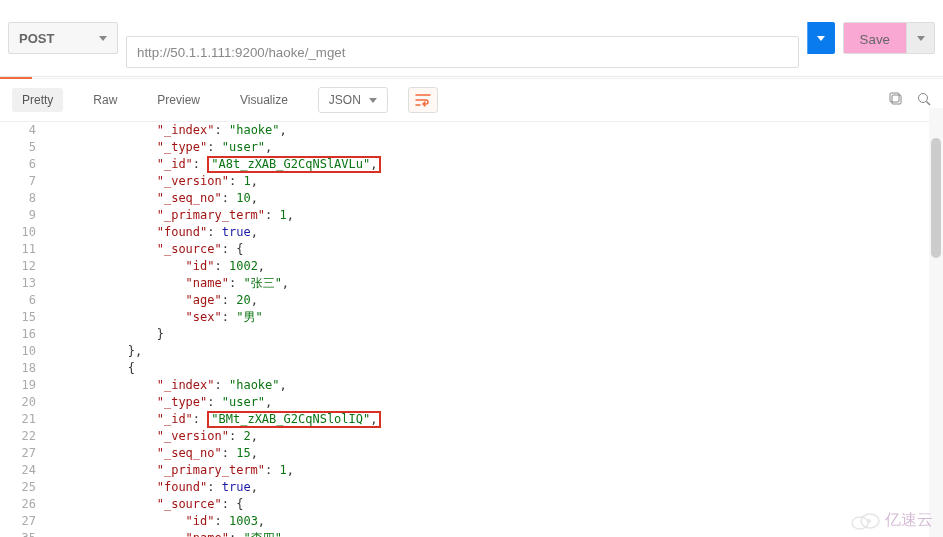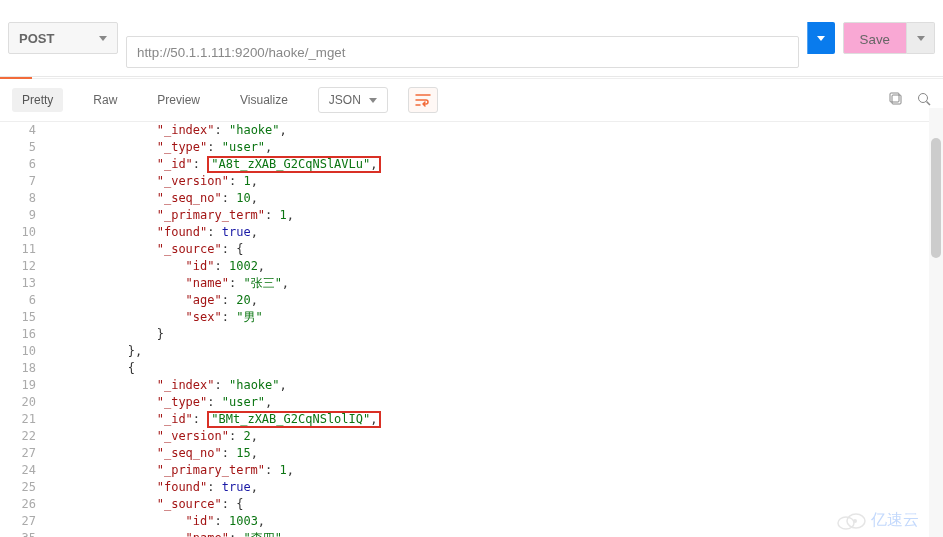--- a/index.html
+++ b/index.html
@@ -37,21 +37,21 @@
     .k { color: #a31515; }
     .s { color: #0b7512; }
     .n { color: #0b7512; }
     .p { color: #333; }
     .b { color: #1a1aa6; }
     .hl { border: 2px solid #d93025; padding: 0px 2px; display: inline-block; line-height: 13px; }
     
     .scrollbar-v { position: absolute; right: 0; top: 108px; bottom: 0; width: 14px; background: #f7f7f7; }
     .scrollbar-thumb { width: 10px; height: 120px; background: #ccc; margin: 30px auto 0; border-radius: 5px; }
     
-    .watermark { position: fixed; bottom: 6px; right: 24px; opacity: 0.3; font-size: 16px; color: #3b82f6; display: flex; align-items: center; gap: 5px; pointer-events: none; }
+    .watermark { position: fixed; bottom: 6px; right: 10px; opacity: 0.3; font-size: 16px; color: #701a75; display: flex; align-items: center; gap: 5px; pointer-events: none; }
   </style>
 </head>
 <body>
 
 <div class="top-bar">
   <div class="method-select">
     <span>POST</span>
     <span class="caret-down dark"></span>
   </div>
   <input class="url-input" value="http://50.1.1.111:9200/haoke/_mget" style="">

